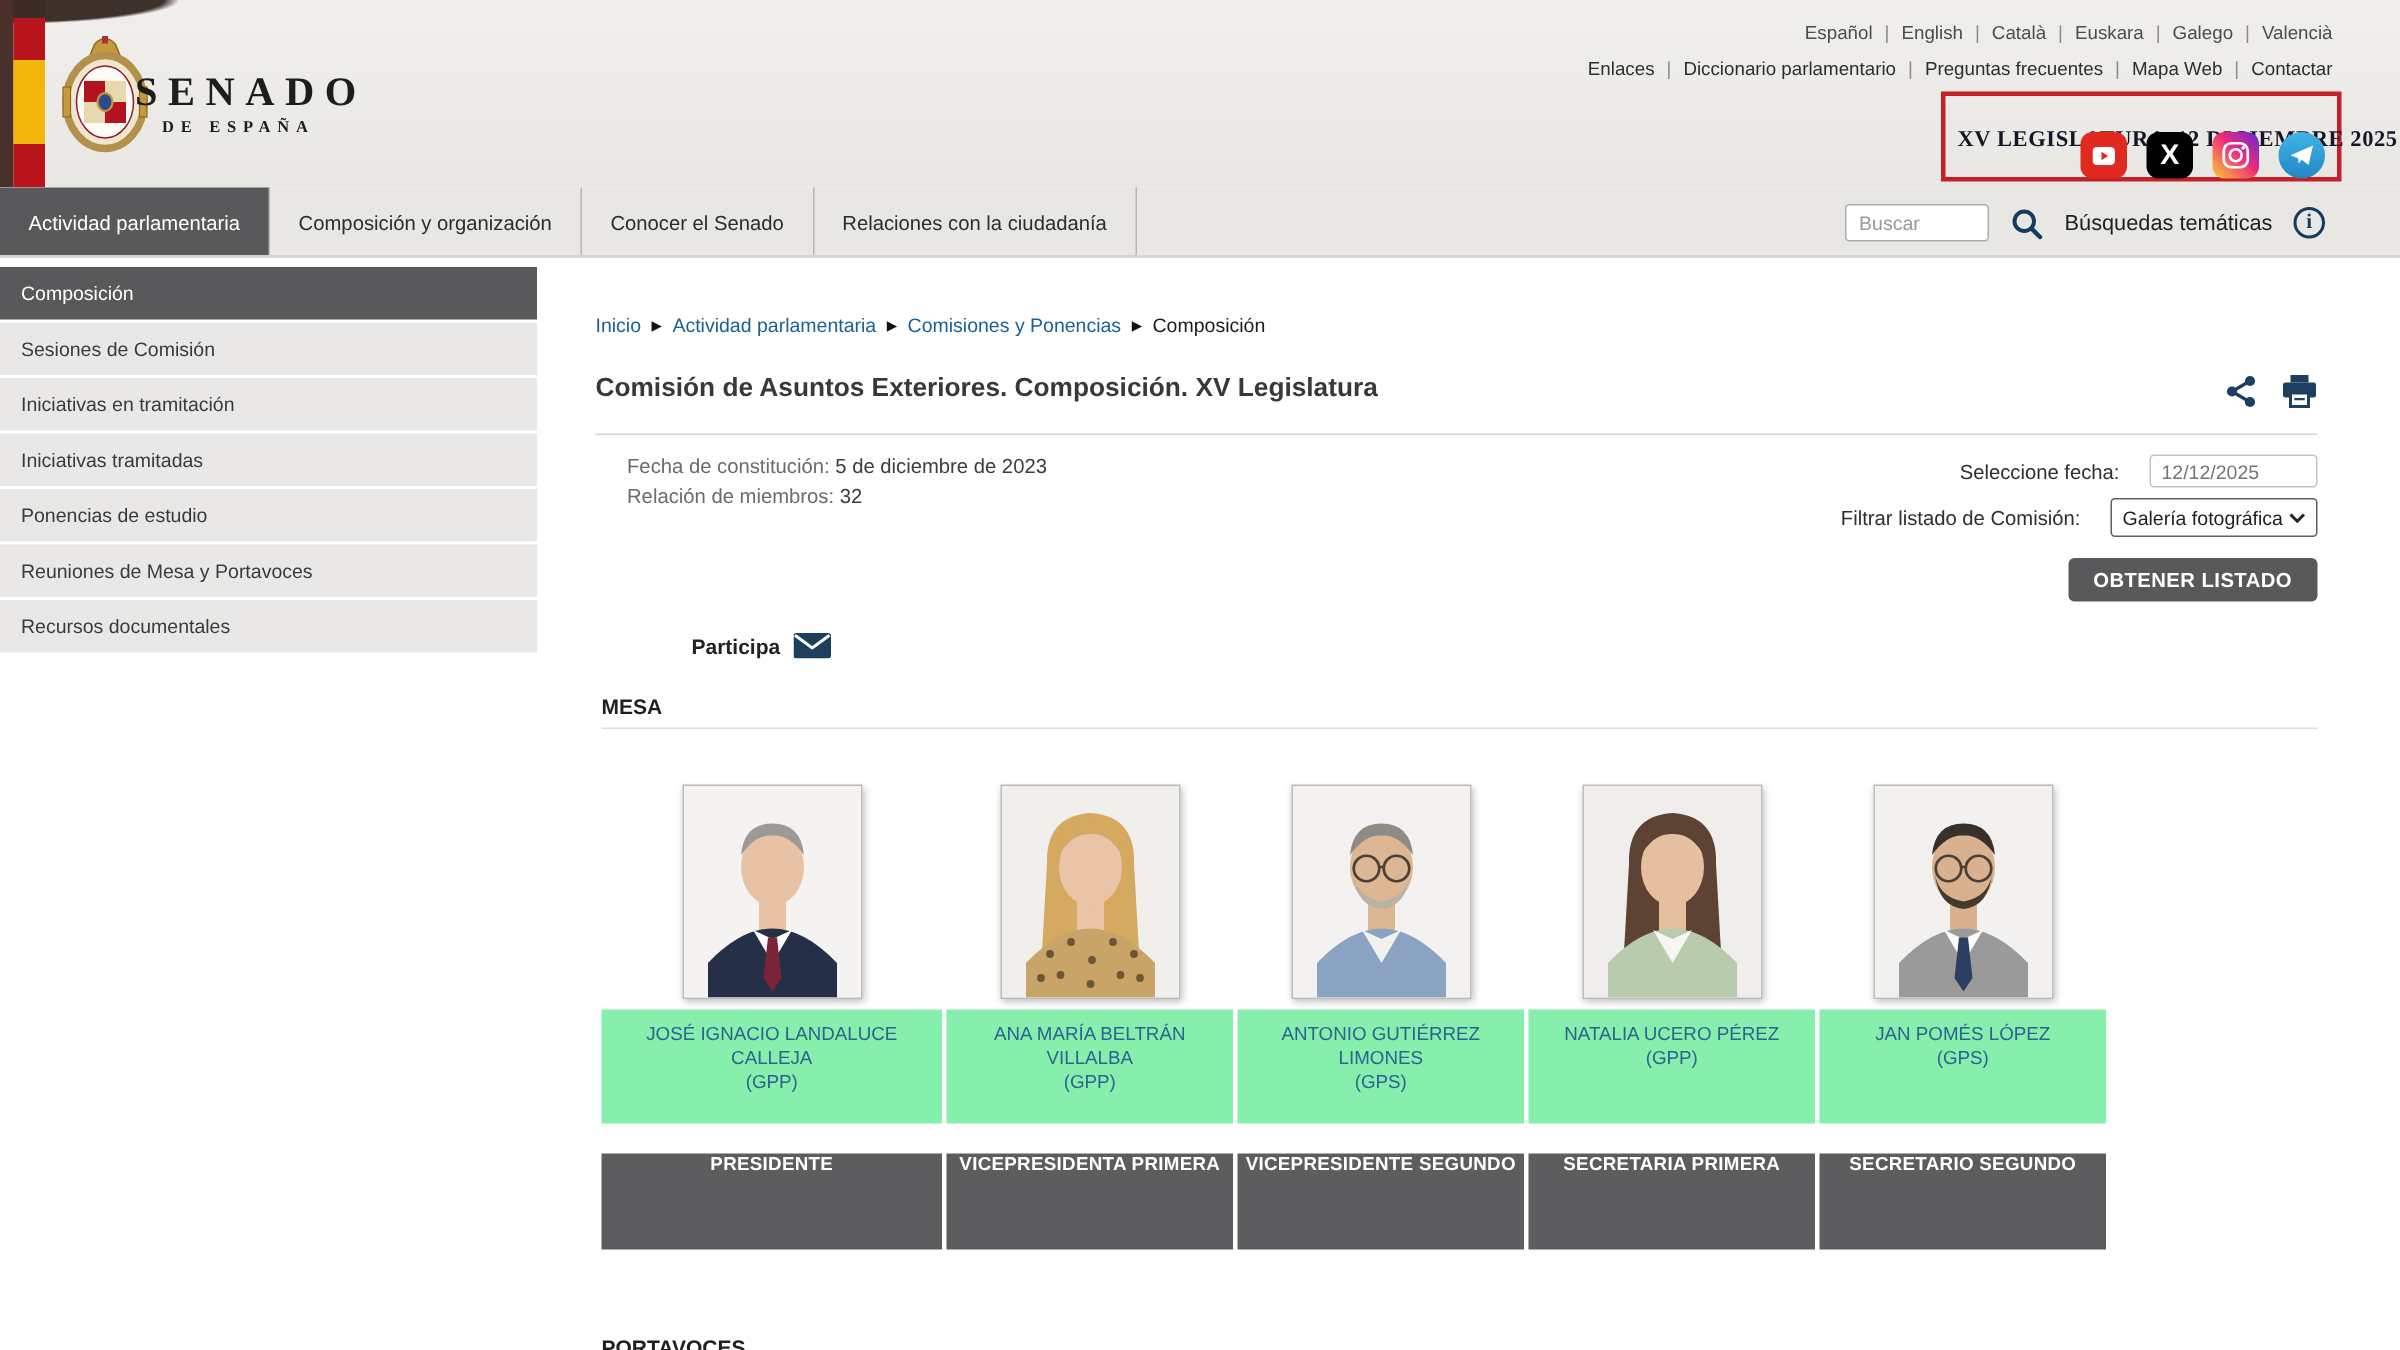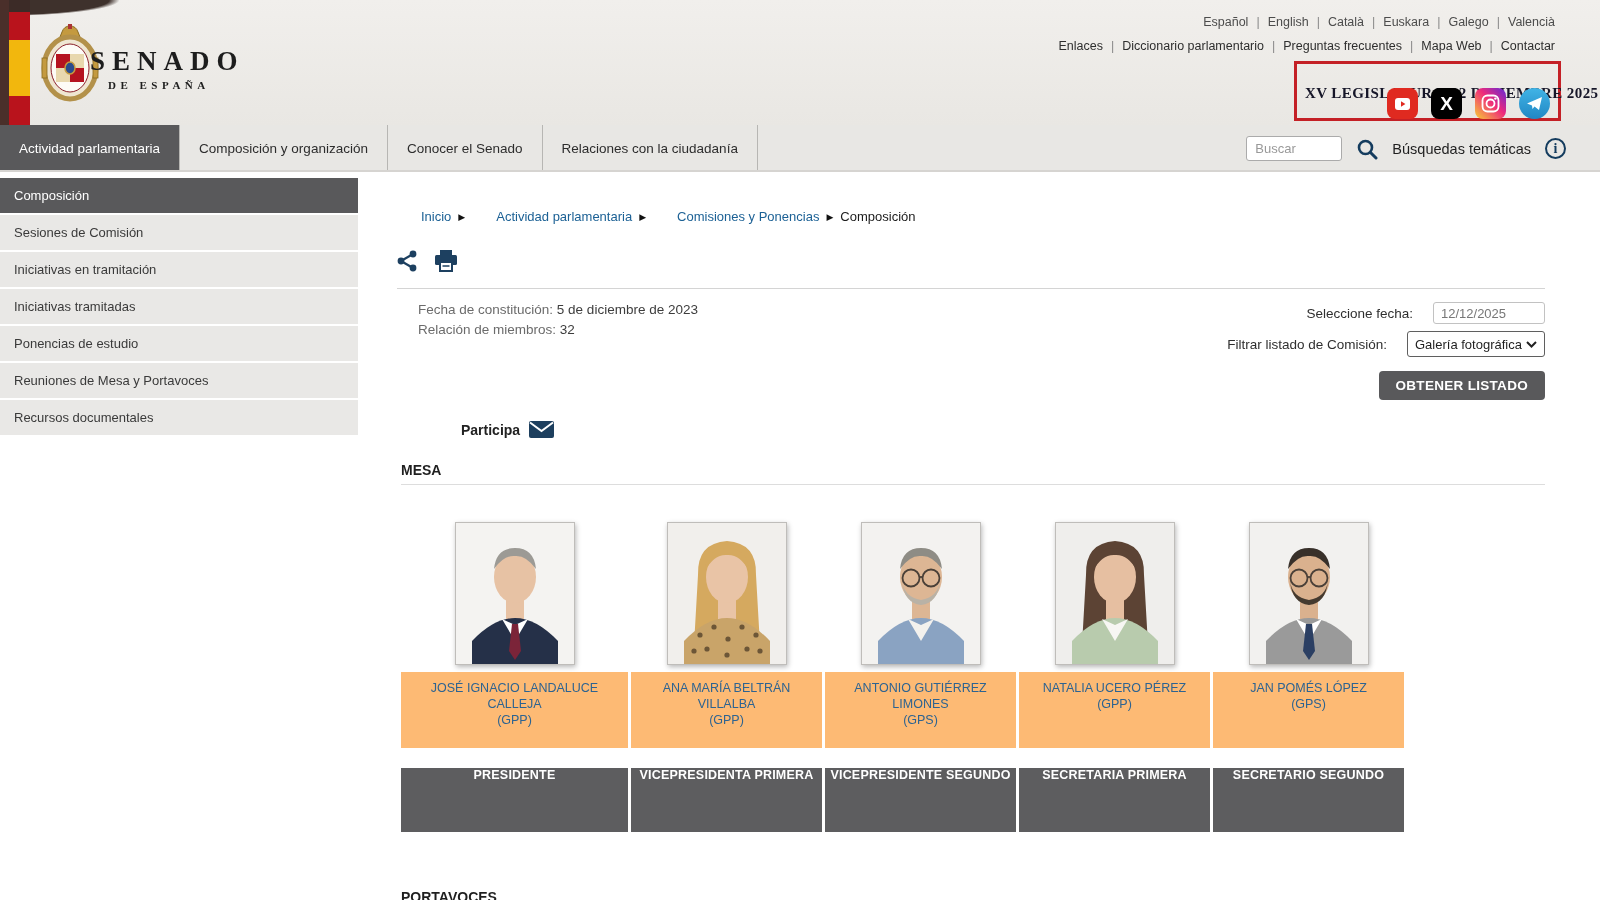--- a/index.html
+++ b/index.html
@@ -42,40 +42,40 @@
   .si.tg { background:linear-gradient(#41b4e6,#2187c4); border-radius:50%; }
 
   
   .nav { position:relative; width:1600px; height:47px; background:#e8e7e4;
     border-bottom:2px solid #d6d4d1; display:flex; }
   .tabs { display:flex; height:100%; }
   .tab { padding:0 19px; line-height:47px; font-size:13.5px; color:#2d2d2d;
     border-right:1px solid #b7b6b3; cursor:pointer; white-space:nowrap; }
   .tab.active { background:#59595b; color:#fff; }
   .nav-right { position:absolute; right:0; top:0; height:47px; display:flex;
-    align-items:center; padding-right:34px; gap:14px; }
+    align-items:center; padding-right:50px; gap:14px; }
   .search-input { width:96px; height:25px; border:1px solid #ababab; border-radius:3px;
     background:#fff; padding:0 8px; font-size:13px; color:#555;
     font-family:"Liberation Sans", sans-serif; }
   .search-input::placeholder { color:#999; }
   .thematic { font-size:14.5px; color:#1f1f1f; cursor:pointer; }
   .info-circle { width:21px; height:21px; border:2px solid #143c5e; border-radius:50%;
     color:#143c5e; font-family:"Liberation Serif", serif; font-weight:700; font-size:14px;
     display:flex; align-items:center; justify-content:center; cursor:pointer; }
 
   
   .content { display:flex; width:1600px; }
   .sidebar { width:358px; flex:0 0 358px; padding-top:6px; }
   .side-item { background:#e9e8e6; color:#3a3a3a; font-size:13px; padding:10px 0 10px 14px;
     margin-bottom:2px; cursor:pointer; }
   .side-item.active { background:#59595b; color:#fff; }
   .main { flex:1; padding:37px 55px 0 39px; position:relative; }
 
   .breadcrumb { font-size:13px; color:#1b1b1b; margin-bottom:24px; }
-  .breadcrumb a { color:#1c6195; text-decoration:none; cursor:pointer;margin-left:24px; }
+  .breadcrumb a { color:#1c6195; text-decoration:none; cursor:pointer; }
   .bc-arrow { color:#111; font-size:9px; margin:0 7px; vertical-align:1px; }
 
   .title-row { display:flex; align-items:flex-start; justify-content:space-between;
     border-bottom:1px solid #d4d4d4; padding-bottom:12px; }
   .page-title { font-size:17.5px; font-weight:700; color:#383838; }
   .title-icons { display:flex; gap:16px; margin-top:2px; }
   .title-icons svg { cursor:pointer; }
 
   .meta-ctrl { display:flex; justify-content:space-between; margin-top:13px; }
   .meta-col { padding-left:21px; }
@@ -98,21 +98,21 @@
 
   .section-head { font-size:14px; font-weight:700; color:#1f1f1f;
     border-bottom:1px solid #ddd; padding-bottom:6px; margin-left:4px; }
 
   .members-row { display:flex; gap:3px; margin:37px 0 0 4px; }
   .member-card { width:191px; }
   .member-card.wide { width:227px; }
   .photo-frame { width:120px; height:143px; margin:0 auto 7px auto; border:1px solid #bfbdba;
     box-shadow:1px 2px 5px rgba(0,0,0,0.28); background:#f2f1ef; }
   .photo-frame svg { display:block; }
-  .name-box { background:#fdba74; height:76px; padding:8px 6px 0 6px; text-align:center; }
+  .name-box { background:#86efac; height:76px; padding:8px 6px 0 6px; text-align:center; }
   .member-name { font-size:12.5px; line-height:1.28; color:#2d6391; cursor:pointer; }
   .member-party { font-size:12.5px; color:#2d6391; margin-top:1px; }
   .role-box { background:#5d5d5f; height:64px; margin-top:20px; text-align:center;
     }
   .member-role { color:#fff; font-size:12.5px; font-weight:600; letter-spacing:0.2px; }
 
   .portavoces-section { margin-top:57px; }
 </style>
 </head>
 <body>
@@ -205,20 +205,21 @@
       <div class="side-item">Iniciativas tramitadas</div>
       <div class="side-item">Ponencias de estudio</div>
       <div class="side-item">Reuniones de Mesa y Portavoces</div>
       <div class="side-item">Recursos documentales</div>
     </div>
 
   <div class="main">
     <div class="breadcrumb"><a>Inicio</a><span class="bc-arrow">▶</span><a>Actividad parlamentaria</a><span class="bc-arrow">▶</span><a>Comisiones y Ponencias</a><span class="bc-arrow">▶</span><span>Composición</span></div>
 
     <div class="title-row">
+      <div class="page-title">Comisión de Asuntos Exteriores. Composición. XV Legislatura</div>
       <div class="title-icons">
         <span>
           <svg width="21" height="22" viewBox="0 0 21 22">
               <circle cx="16" cy="4" r="3.4" fill="#1d4060"></circle>
               <circle cx="4" cy="11" r="3.4" fill="#1d4060"></circle>
               <circle cx="16" cy="18" r="3.4" fill="#1d4060"></circle>
               <line x1="4" y1="11" x2="16" y2="4" stroke="#1d4060" stroke-width="2.2"></line>
               <line x1="4" y1="11" x2="16" y2="18" stroke="#1d4060" stroke-width="2.2"></line>
             </svg>
         </span>

